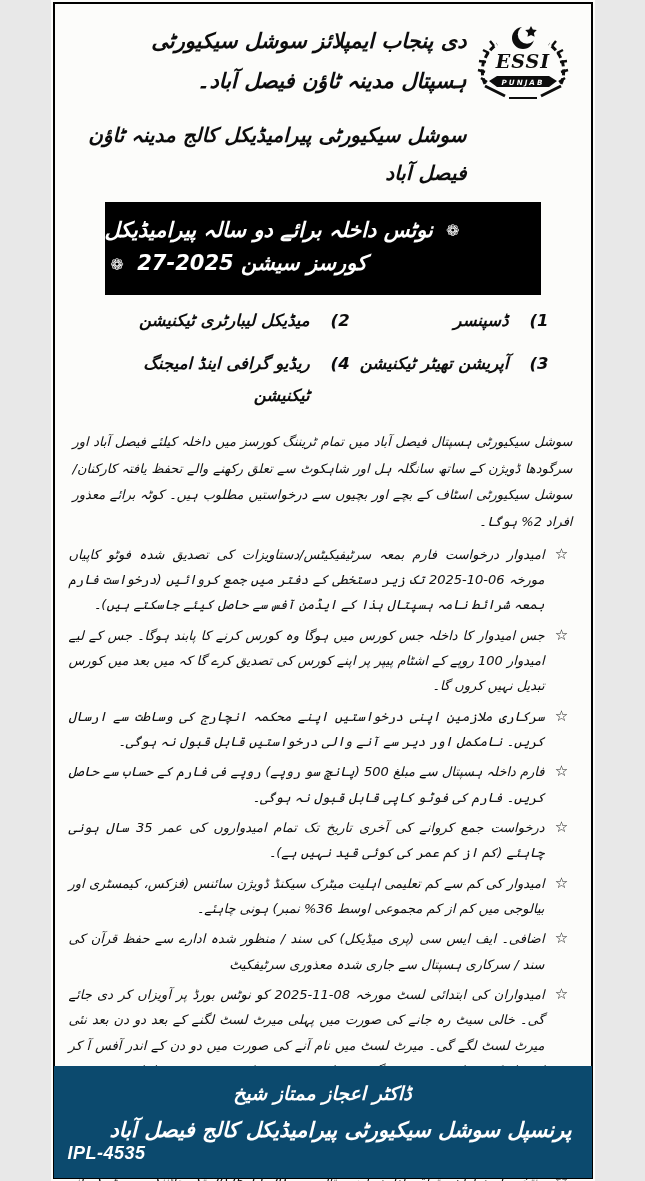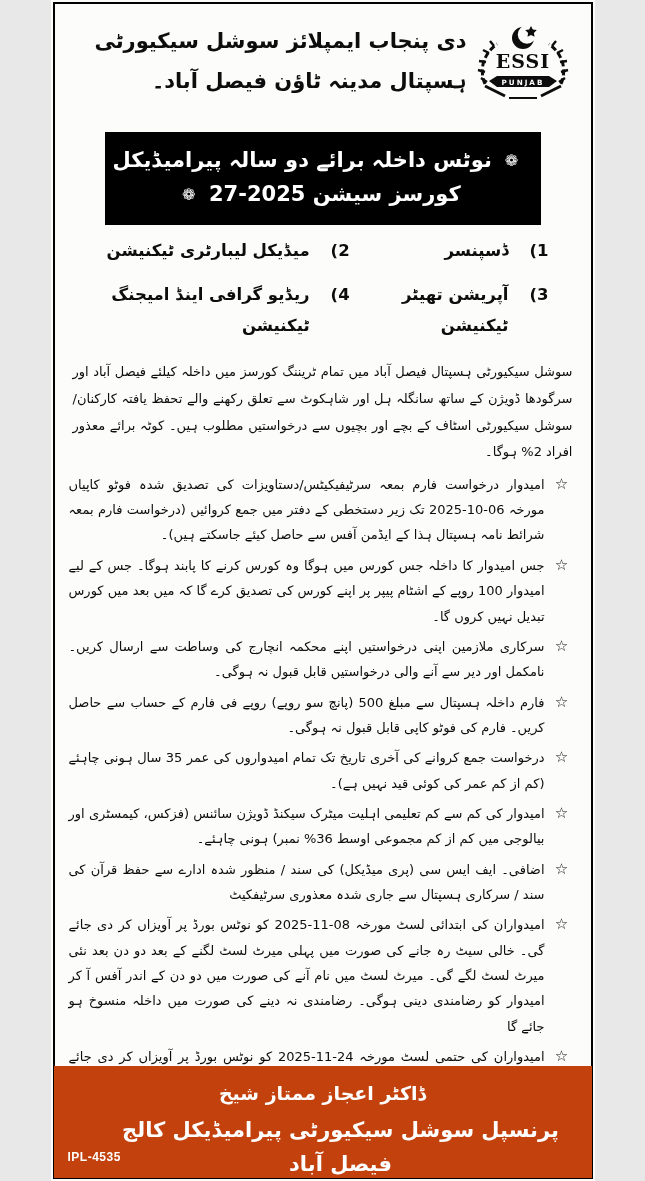--- a/index.html
+++ b/index.html
@@ -1,35 +1,36 @@
 <!DOCTYPE html>
 <html lang="ur" dir="rtl"><head>
 <meta charset="utf-8">
 <style>
   html,body{margin:0;padding:0;background:#e8e8e8;}
   .page{
     width:544px;height:1181px;margin:0 auto;position:relative;
     background:#fcfcfa;color:#0d0d0d;overflow:hidden;
     font-family:"DejaVu Sans",sans-serif;direction:rtl;
     box-sizing:border-box;
+    font-style:italic;
   }
   .frame{position:absolute;inset:2px;border:2px solid #000;pointer-events:none;}
   .content{position:relative;padding:10px 16px 0 16px;}
 
   
   .header{display:flex;align-items:flex-start;margin-top:4px;}
   .logo{width:112px;flex:0 0 112px;padding-top:8px;text-align:center;}
   .header-text{flex:1;padding-left:20px;}
   .org-line1{font-size:21px;font-weight:bold;line-height:1.9;margin-top:8px;}
   .org-line2{font-size:20px;font-weight:bold;line-height:1.9;margin-top:14px;}
 
   
   .banner{
     margin:10px 38px 0 38px;background:#000;color:#fff;
-    text-align:center;padding:12px 8px 14px 0;
+    text-align:left;padding:12px 8px 14px 0;
     font-size:21px;font-weight:bold;line-height:1.6;
   }
   .banner .floret{font-size:16px;vertical-align:middle;padding:0 6px;}
 
   
   .courses-heading{text-align:center;font-size:15.5px;font-weight:bold;margin-top:14px;line-height:1.8;}
   .courses{display:grid;grid-template-columns:44% 56%;margin:10px 30px 0 30px;row-gap:12px;}
   .course{display:flex;align-items:baseline;font-weight:bold;font-size:16.5px;line-height:1.9;}
   .course .num{width:40px;flex:0 0 40px;}
   .course .name{flex:1;padding-left:10px;}
@@ -42,27 +43,27 @@
 
   
   .notes{margin-top:6px;}
   .note{display:flex;margin-top:5px;}
   .note .star{width:34px;flex:0 0 34px;text-align:center;font-size:15px;padding-top:3px;}
   .note .note-text{flex:1;font-size:13px;line-height:1.95;text-align:justify;text-align-last:right;padding-left:2px;}
 
   
   .footer{
     position:absolute;left:3px;right:3px;bottom:3px;height:112px;
-    background:#c2410c;color:#fff;text-align:center;
+    background:#0c4a6e;color:#fff;text-align:center;
   }
   .sig-name{font-size:19px;font-weight:bold;margin-top:12px;line-height:1.6;}
   .sig-title{font-size:21px;font-weight:bold;margin-top:6px;line-height:1.6;padding-left:36px;}
   .ref-no{
     position:absolute;left:14px;bottom:14px;direction:ltr;
-    font-size:12px;letter-spacing:.5px;color:#fff;
+    font-size:18px;letter-spacing:.5px;color:#fff;
     font-family:"Liberation Sans",sans-serif;font-weight:bold;
   }
 
   
   .logo svg{display:block;margin:0 auto;}
 </style>
 </head>
 <body>
 
 <div class="page">
@@ -93,20 +94,21 @@
 
           <g>
             <rect x="26" y="54" width="52" height="11" fill="#0d0d0d"></rect>
             <path d="M26 54 l-8 5 8 6 z M78 54 l8 5 -8 6 z" fill="#0d0d0d"></path>
             <text x="52" y="62.5" text-anchor="middle" font-family="DejaVu Sans, sans-serif" font-size="7.2" font-weight="bold" fill="#ffffff" letter-spacing="2">PUNJAB</text>
           </g>
         </svg>
       </div>
       <div class="header-text">
         <div class="org-line1">دی پنجاب ایمپلائز سوشل سیکیورٹی ہسپتال مدینہ ٹاؤن فیصل آباد۔</div>
+        <div class="org-line2">سوشل سیکیورٹی پیرامیڈیکل کالج مدینہ ٹاؤن فیصل آباد</div>
       </div>
     </div>
 
     <div class="banner">
       <span class="floret">❁</span>
       <span>نوٹس داخلہ برائے دو سالہ پیرامیڈیکل کورسز سیشن 2025-27</span>
       <span class="floret">❁</span>
     </div>
 
     <div class="courses">

